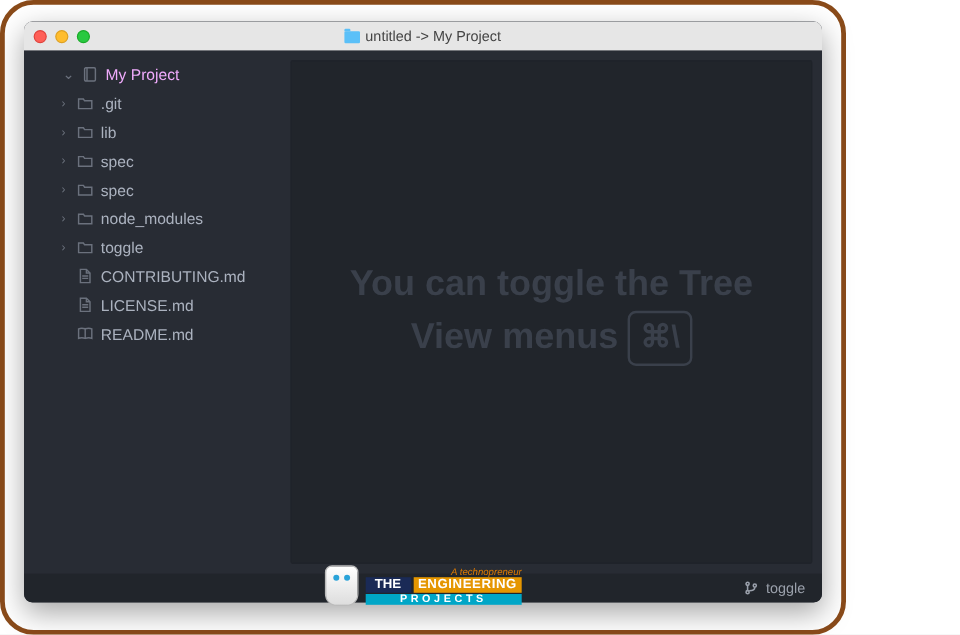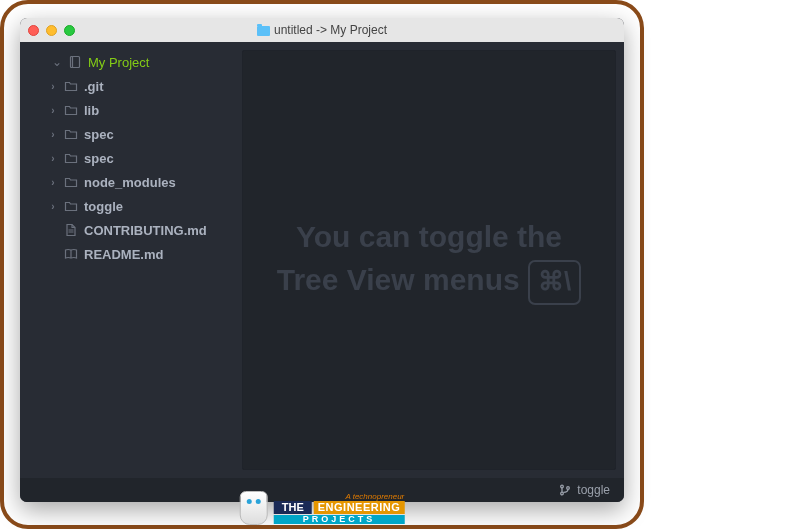--- a/index.html
+++ b/index.html
@@ -1,18 +1,18 @@
 <!DOCTYPE html>
 <html><head>
 <meta charset="utf-8">
 <style>
   * { box-sizing: border-box; margin: 0; padding: 0; }
   html, body { width: 800px; height: 529px; font-family: -apple-system, "Helvetica Neue", Arial, sans-serif; background: #fff; }
   .frame {
-    width: 644px; height: 529px; background: #fff;
+    width: 705px; height: 529px; background: #fff;
     border: 4px solid #8a4b1a; border-radius: 28px;
     padding: 14px 16px 6px 16px; position: relative;
   }
   .window {
     width: 100%; height: 484px;
     background: #282c34; border-radius: 7px;
     box-shadow: 0 8px 24px rgba(0,0,0,0.35);
     overflow: hidden; display: flex; flex-direction: column;
     position: relative;
   }
@@ -46,22 +46,22 @@
   .tree-row {
     display: flex; align-items: center; gap: 6px; height: 24px;
     padding-left: 10px; cursor: default;
   }
   .tree-row .chev {
     width: 10px; font-size: 10px; color: #6b717d; display: inline-block; text-align: center;
   }
   .tree-row .chev.right::before { content: "›"; }
   .tree-row .chev.down::before { content: "⌄"; font-size: 12px; }
   .tree-row .lbl { white-space: nowrap; }
-  .tree-row.root { color: #84cc16; padding-left: 32px; }
-  .nest { padding-left: 18px; font-weight: bold; }
+  .tree-row.root { color: #f0abfc; padding-left: 32px; }
+  .nest { padding-left: 18px; }
   .ico { width: 14px; height: 14px; display: inline-flex; align-items: center; justify-content: center; }
   .ico svg { width: 14px; height: 14px; }
   .ico.repo svg, .ico.folder svg, .ico.file svg, .ico.book svg { stroke: #6b717d; fill: none; stroke-width: 1.2; }
   .editor {
     flex: 1; margin: 8px 8px 8px 0; border: 1px solid #1f232a;
     background: #21252b; border-radius: 2px; position: relative;
     display: flex; align-items: center; justify-content: center;
   }
   .hint {
     color: #3a404b; font-weight: 700; font-size: 30px; text-align: center;
@@ -74,21 +74,21 @@
   }
   .statusbar {
     height: 24px; background: #21252b; display: flex; align-items: center;
     justify-content: flex-end; padding: 0 14px; color: #9aa0ab; font-size: 12px;
     gap: 6px;
   }
   .branch-ico { width: 12px; height: 12px; }
   .branch-ico svg { stroke: #9aa0ab; fill: none; stroke-width: 1.3; }
   .watermark {
     position: absolute; left: 50%; transform: translateX(-50%);
-    bottom: 0; display: flex; align-items: center; gap: 6px;
+    bottom: 20px; display: flex; align-items: center; gap: 6px;
     font-family: Arial, sans-serif;
   }
   .wm-bot {
     width: 28px; height: 34px; background: linear-gradient(#fff,#ddd);
     border-radius: 6px 6px 10px 10px; position: relative; border: 1px solid #bbb;
   }
   .wm-bot::before, .wm-bot::after {
     content: ""; position: absolute; top: 7px; width: 5px; height: 5px;
     background: #2aa3d9; border-radius: 50%;
   }
@@ -193,20 +193,32 @@
                   <path d="M3 1.5 h5 l3 3 v8 h-8 z"></path>
                   <path d="M8 1.5 v3 h3"></path>
                   <line x1="4.5" y1="7" x2="9.5" y2="7"></line>
                   <line x1="4.5" y1="9" x2="9.5" y2="9"></line>
                 </svg>
               </span>
             <span class="lbl">CONTRIBUTING.md</span>
           </div>
           <div class="tree-row">
             <span class="chev"></span>
+            <span class="ico file">
+                <svg viewBox="0 0 14 14">
+                  <path d="M3 1.5 h5 l3 3 v8 h-8 z"></path>
+                  <path d="M8 1.5 v3 h3"></path>
+                  <line x1="4.5" y1="7" x2="9.5" y2="7"></line>
+                  <line x1="4.5" y1="9" x2="9.5" y2="9"></line>
+                </svg>
+              </span>
+            <span class="lbl">LICENSE.md</span>
+          </div>
+          <div class="tree-row">
+            <span class="chev"></span>
             <span class="ico book">
                 <svg viewBox="0 0 14 14">
                   <path d="M1.5 3 Q4 2 7 3 Q10 2 12.5 3 v8 Q10 10 7 11 Q4 10 1.5 11 z"></path>
                   <line x1="7" y1="3" x2="7" y2="11"></line>
                 </svg>
               </span>
             <span class="lbl">README.md</span>
           </div>
 
         </div>

